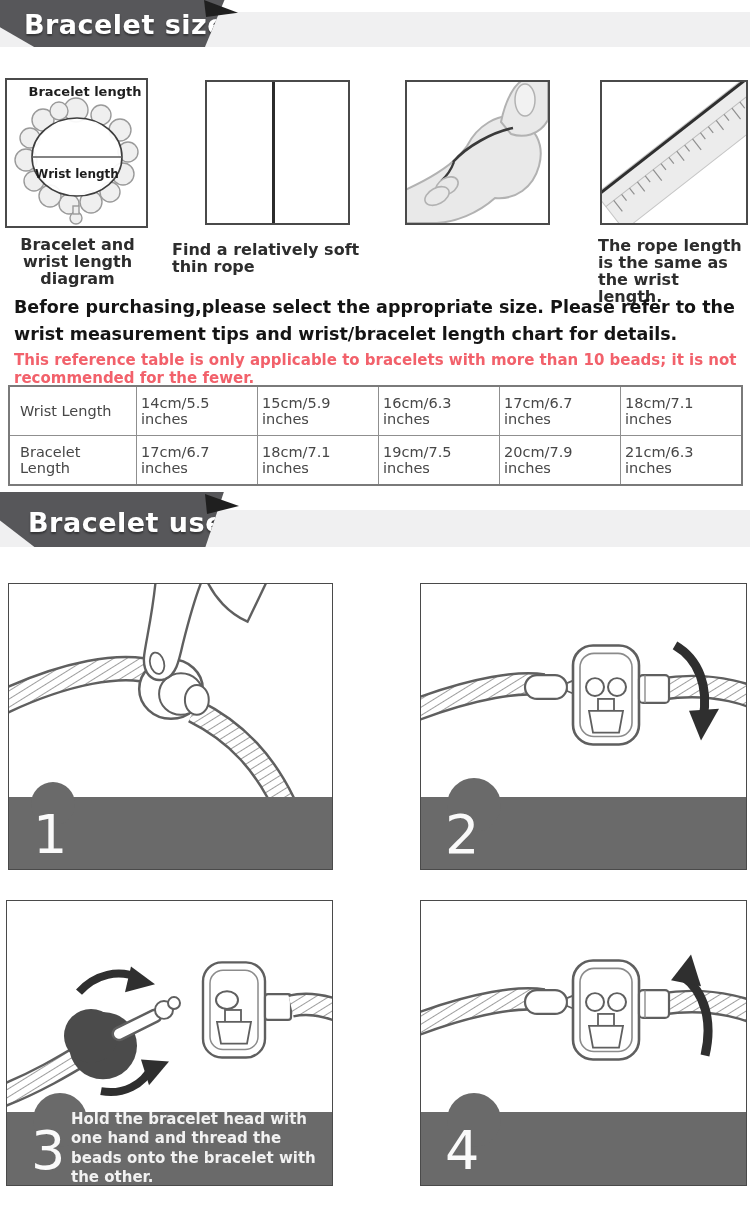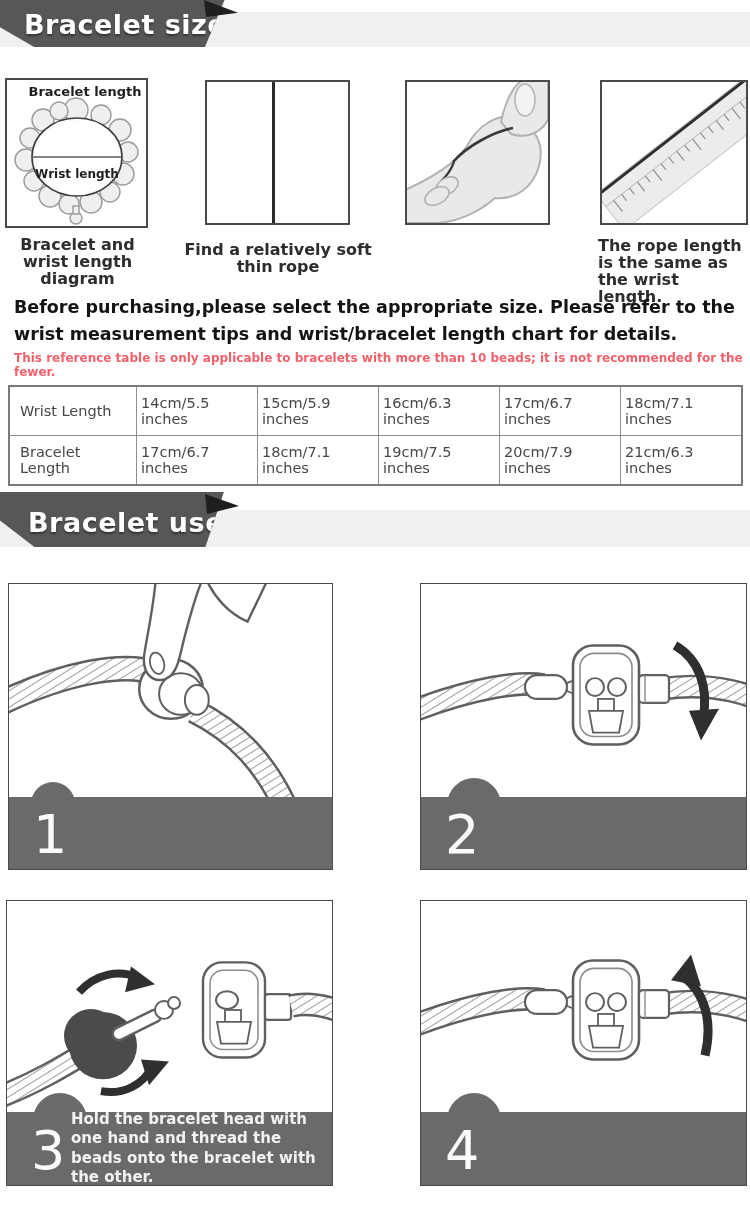--- a/index.html
+++ b/index.html
@@ -13,21 +13,21 @@
   .ribbon-fold{position:absolute;background:#1f1f1f;}
 
   
   .fig-box{position:absolute;background:#fff;border:2px solid #4a4a4a;box-sizing:border-box;}
   .fig-cap{position:absolute;font-size:16px;font-weight:700;color:#2d2d2d;line-height:17px;}
   .rope-line{position:absolute;top:0;bottom:0;left:46%;width:3px;background:#2b2b2b;}
 
   
   .intro{position:absolute;left:14px;top:294px;width:726px;font-size:17.5px;font-weight:700;
          color:#141414;line-height:27px;}
-  .note{position:absolute;left:14px;top:351px;width:730px;font-size:12px;font-weight:700;
+  .note{position:absolute;left:14px;top:351px;width:730px;font-size:15px;font-weight:700;
         color:#f2616b;}
 
   
   table.size{position:absolute;left:8px;top:385px;width:735px;border-collapse:collapse;
              font-size:14.5px;color:#474747;}
   table.size td{border:1px solid #8f8f8f;height:48px;text-align:left;padding:0 4px;}
   table.size{border:2px solid #7a7a7a;}
   table.size td.rowlab{text-align:left;padding-left:10px;width:112px;}
 
   
@@ -78,21 +78,21 @@
       <line x1="26" y1="77" x2="114" y2="77" stroke="#5a5a5a" stroke-width="1.4"></line>
       <text x="78" y="16" text-anchor="middle" font-size="13" font-weight="bold" fill="#1e1e1e">Bracelet length</text>
       <text x="70" y="98" text-anchor="middle" font-size="12" font-weight="bold" fill="#1e1e1e">Wrist length</text>
     </svg>
   </div>
   <div class="fig-cap" style="left:10px;top:236px;width:135px;text-align:center;">Bracelet and wrist length diagram</div>
 
   <div class="fig-box" style="left:205px;top:80px;width:145px;height:145px;">
     <div class="rope-line"></div>
   </div>
-  <div class="fig-cap" style="left:172px;top:241px;width:212px;text-align:center;">Find a relatively soft thin rope</div>
+  <div class="fig-cap" style="left:172px;top:241px;width:212px;">Find a relatively soft thin rope</div>
 
   <div class="fig-box" style="left:405px;top:80px;width:145px;height:145px;">
     <svg viewBox="0 0 141 141">
       <path d="M-2,141 L-2,108 C20,98 38,88 52,74 L60,64 C70,44 92,30 108,36 C128,44 138,62 132,84
                C126,106 108,118 88,116 C70,132 48,140 30,141 Z" fill="#e9e9e9" stroke="#b2b2b2" stroke-width="2"></path>
       <path d="M94,40 C99,16 108,2 116,-2 L141,-2 L141,38 C132,54 116,56 104,52 Z" fill="#e9e9e9" stroke="#b2b2b2" stroke-width="2"></path>
       <ellipse cx="118" cy="18" rx="10" ry="16" fill="#f2f2f2" stroke="#b2b2b2" stroke-width="1.5"></ellipse>
       <path d="M46,80 C60,64 86,50 106,46" stroke="#3a3a3a" stroke-width="2.6" fill="none"></path>
       <path d="M47,80 C44,88 40,94 34,99" stroke="#3a3a3a" stroke-width="2.2" fill="none"></path>
       <ellipse cx="40" cy="104" rx="12" ry="8" transform="rotate(-30 40 104)" fill="#e9e9e9" stroke="#b2b2b2" stroke-width="1.6"></ellipse>

